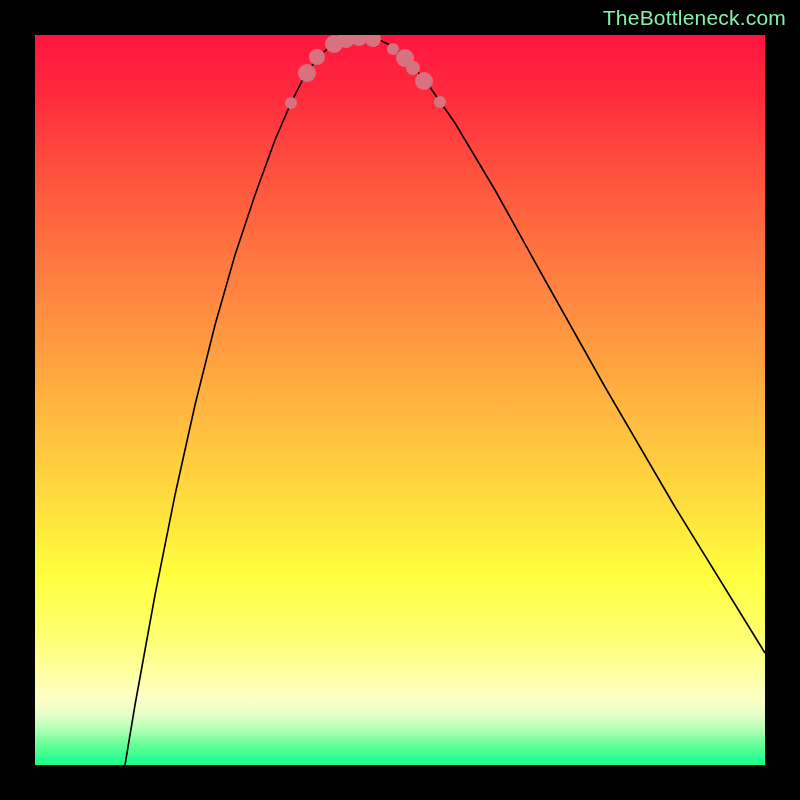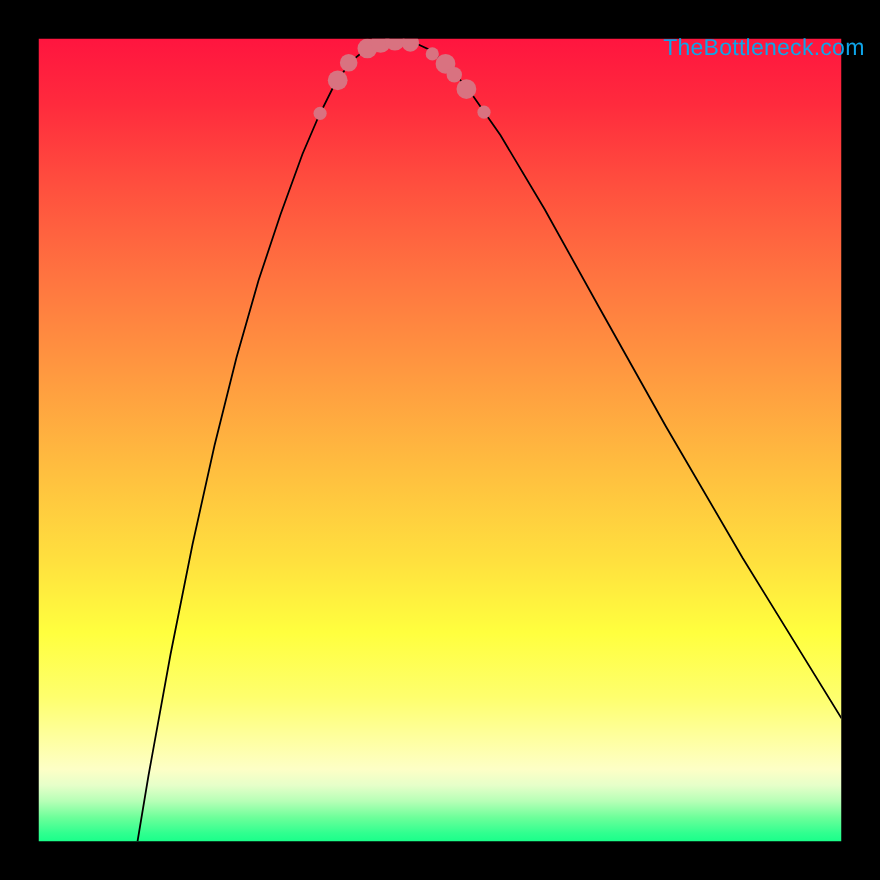--- a/index.html
+++ b/index.html
@@ -8,26 +8,25 @@
     height: 800px;
     background: #000;
     position: relative;
     font-family: Arial, sans-serif;
     overflow: hidden;
   }
   .watermark {
     position: absolute;
     top: 6px;
     right: 14px;
-    color: #0ea5e9;
+    color: #86efac;
     font-size: 21px;
     font-weight: 500;
     z-index: 10;
     letter-spacing: 0.2px;
-    margin-top: 26px;
   }
   .plot-area {
     position: absolute;
     left: 35px;
     top: 35px;
     width: 730px;
     height: 730px;
     overflow: hidden;
   }
   .gradient-bg {

